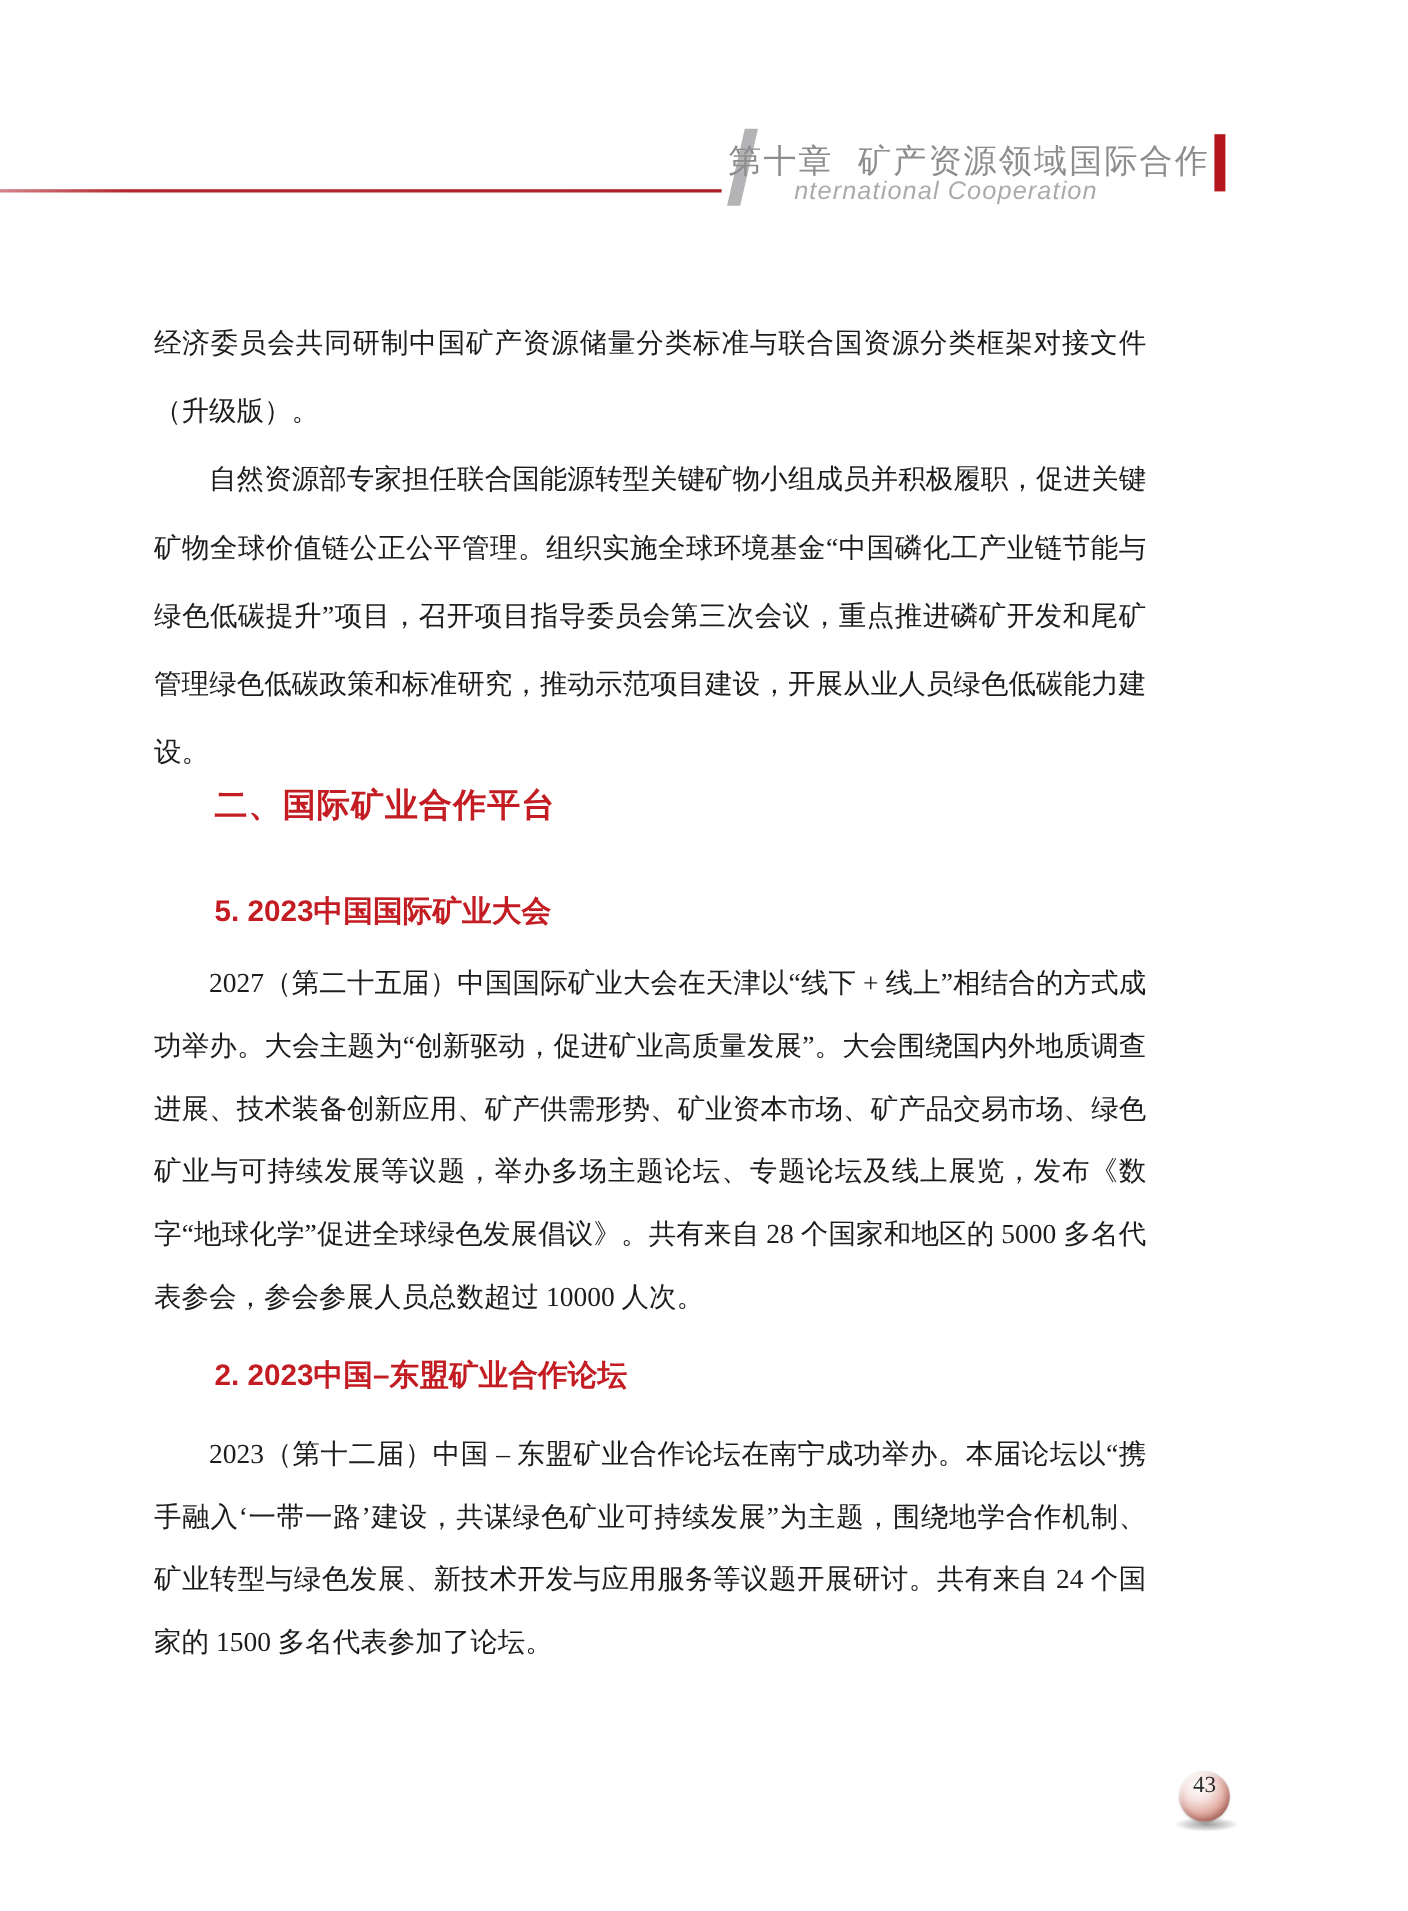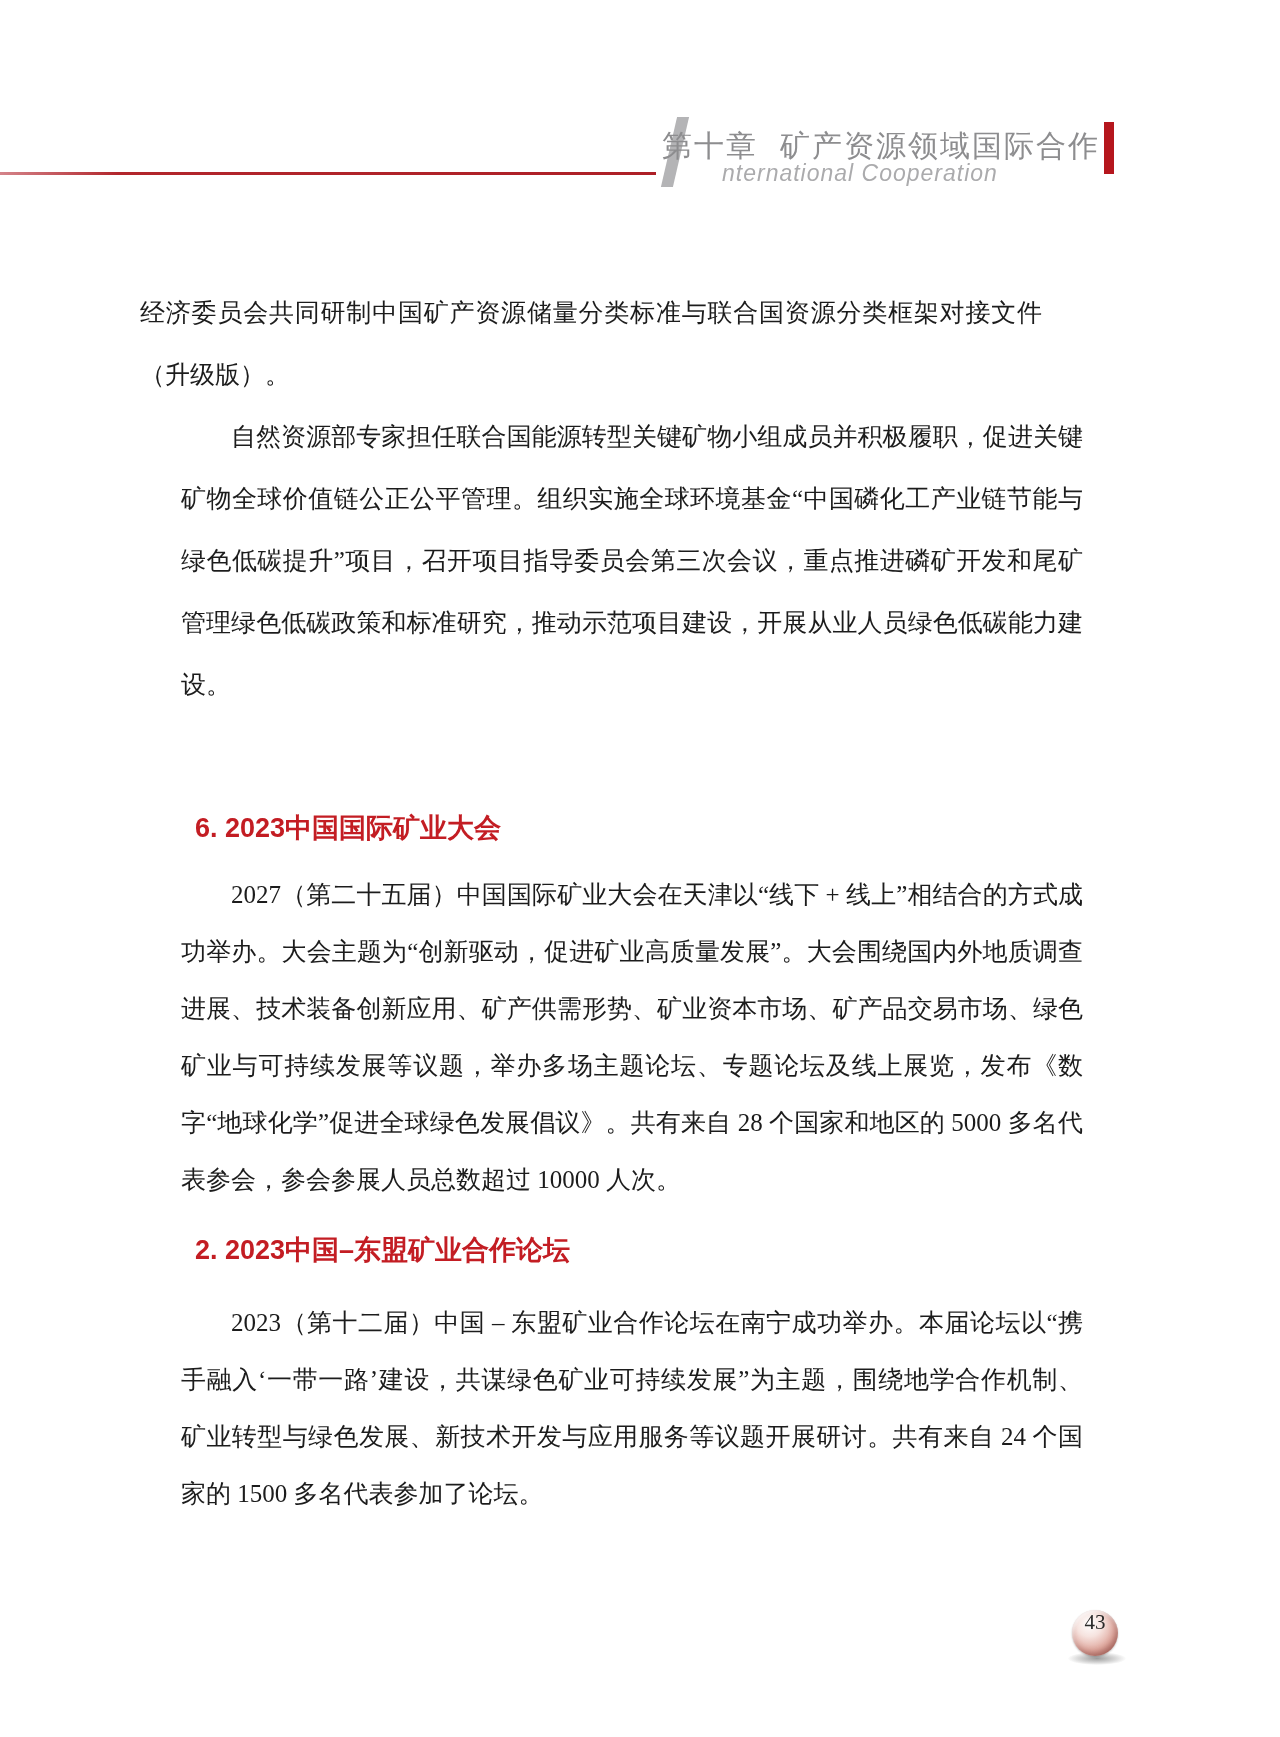--- a/index.html
+++ b/index.html
@@ -35,21 +35,21 @@
     background:#b5161d;
   }
 
   
   .para{
     position:absolute;left:140px;width:902px;
     font-size:25px;text-align:justify;color:#1c1c1c;
   }
   .lh62{line-height:62px;}
   .lh57{line-height:57px;}
-  .indent{text-indent:2em;margin-left:41px;}
+  .indent{text-indent:2em;}
 
   .sec-heading{
     position:absolute;left:195px;white-space:nowrap;
     font-family:"Liberation Sans","DejaVu Sans",sans-serif;
     font-weight:bold;color:#c31d23;
   }
   .h-main{font-size:30px;letter-spacing:1px;}
   .h-sub{font-size:27px;}
 
   
@@ -82,22 +82,23 @@
   </div>
 
   <div class="chapter-subtitle">nternational Cooperation</div>
 
   <div class="header-bar"></div>
 
   <div class="para lh62" style="top:282px;">经济委员会共同研制中国矿产资源储量分类标准与联合国资源分类框架对接文件（升级版）。</div>
 
   <div class="para lh62 indent" style="top:406px;">自然资源部专家担任联合国能源转型关键矿物小组成员并积极履职，促进关键矿物全球价值链公正公平管理。组织实施全球环境基金“中国磷化工产业链节能与绿色低碳提升”项目，召开项目指导委员会第三次会议，重点推进磷矿开发和尾矿管理绿色低碳政策和标准研究，推动示范项目建设，开展从业人员绿色低碳能力建设。</div>
 
+  <div class="sec-heading h-main" style="top:712px;">二、国际矿业合作平台</div>
 
-  <div class="sec-heading h-sub" style="top:810px;">6. 2023中国国际矿业大会</div>
+  <div class="sec-heading h-sub" style="top:810px;">5. 2023中国国际矿业大会</div>
 
   <div class="para lh57 indent" style="top:866px;">2027（第二十五届）中国国际矿业大会在天津以“线下 + 线上”相结合的方式成功举办。大会主题为“创新驱动，促进矿业高质量发展”。大会围绕国内外地质调查进展、技术装备创新应用、矿产供需形势、矿业资本市场、矿产品交易市场、绿色矿业与可持续发展等议题，举办多场主题论坛、专题论坛及线上展览，发布《数字“地球化学”促进全球绿色发展倡议》。共有来自 28 个国家和地区的 5000 多名代表参会，参会参展人员总数超过 10000 人次。</div>
 
   <div class="sec-heading h-sub" style="top:1232px;">2. 2023中国–东盟矿业合作论坛</div>
 
   <div class="para lh57 indent" style="top:1294px;">2023（第十二届）中国 – 东盟矿业合作论坛在南宁成功举办。本届论坛以“携手融入‘一带一路’建设，共谋绿色矿业可持续发展”为主题，围绕地学合作机制、矿业转型与绿色发展、新技术开发与应用服务等议题开展研讨。共有来自 24 个国家的 1500 多名代表参加了论坛。</div>
 
   <div class="page-ball-shadow"></div>
   <div class="page-ball">
     <span class="num">43</span>

